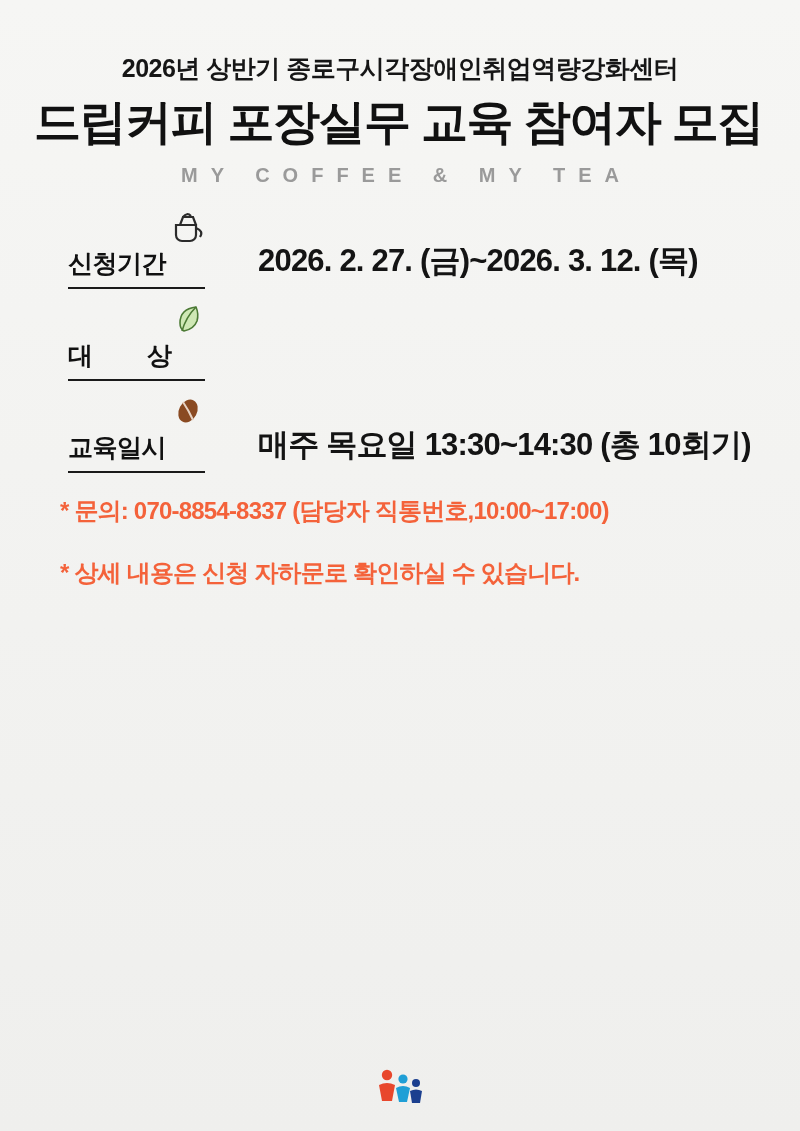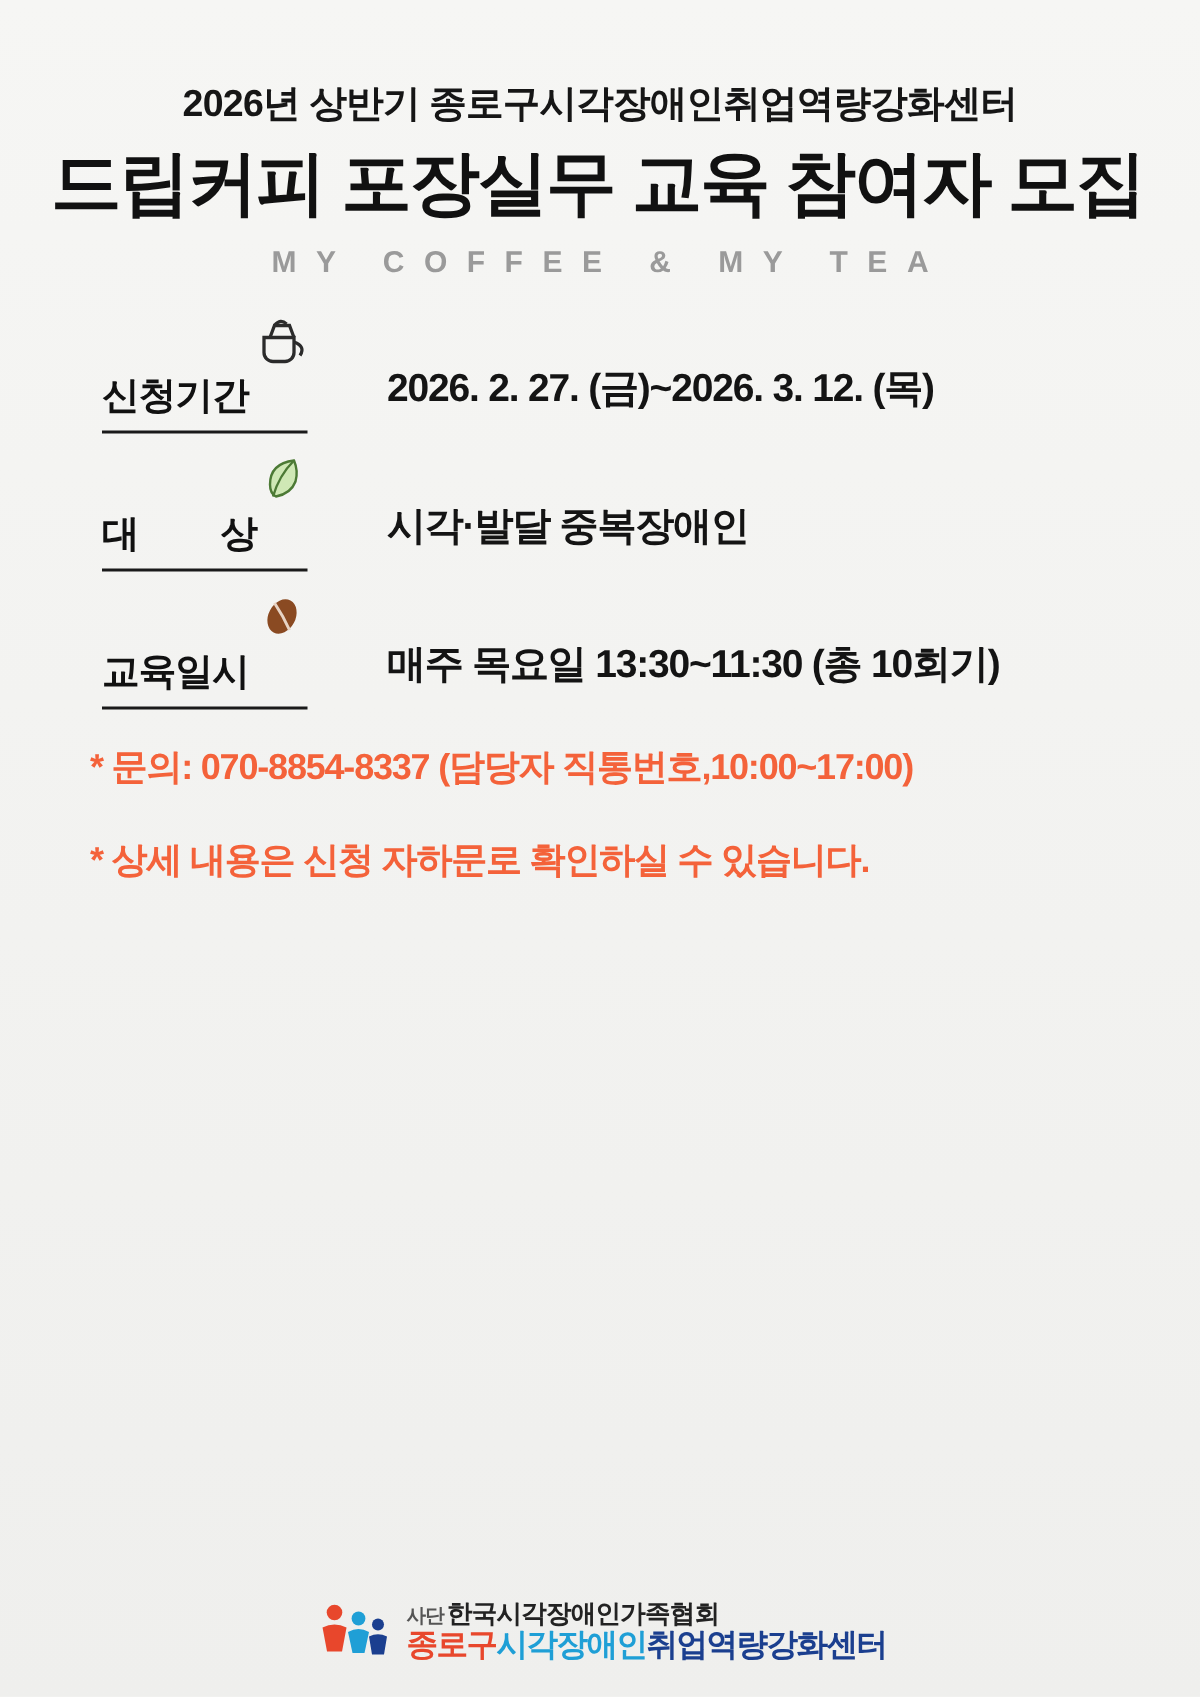--- a/index.html
+++ b/index.html
@@ -100,21 +100,21 @@
     text-align: center;
     font-size: 34px;
   }
   .icon svg { display: block; }
 
   .value {
     flex: 1 1 auto;
     padding-top: 16px;
   }
   .value .line {
-    font-size: 26px;
+    font-size: 31px;
     font-weight: 700;
     letter-spacing: -0.8px;
     color: #141414;
     line-height: 1.05;
     white-space: nowrap;
   }
   .value .line + .line { margin-top: 22px; }
   .value .line.indent { padding-left: 14px; }
 
   
@@ -207,38 +207,35 @@
     <div class="row">
       <div class="label-wrap">
         <span class="icon">
           <svg width="44" height="44" viewBox="0 0 44 44">
             <path d="M30 10 q-16 2 -16 16 q0 6 4 8 q10 -2 13 -10 q2 -7 -1 -14 z" fill="#cfe8b5" stroke="#4c7a35" stroke-width="1.6"></path>
             <path d="M30 10 q-10 10 -14 24" fill="none" stroke="#4c7a35" stroke-width="1.6"></path>
           </svg>
         </span>
         <span class="label spaced"><span>대</span><span class="gap"></span><span>상</span></span>
       </div>
-      <div class="value">
-        <div class="line">시각·발달 중복장애인</div>
-      </div>
     </div>
 
 
     <div class="row tall">
       <div class="label-wrap">
         <span class="icon">
           <svg width="44" height="44" viewBox="0 0 44 44">
             <ellipse cx="22" cy="22" rx="9" ry="12" transform="rotate(28 22 22)" fill="#8a4a22"></ellipse>
             <path d="M17 13 q6 9 10 18" fill="none" stroke="#e7d3c4" stroke-width="2"></path>
           </svg>
         </span>
         <span class="label">교육일시</span>
       </div>
       <div class="value">
-        <div class="line">매주 목요일 13:30~11:30 (총 10회기)</div>
+        <div class="line">매주 목요일 13:30~14:30 (총 10회기)</div>
       </div>
     </div>
 
 
   </div>
 
   <div class="notes">
     <div class="note">* 문의: 070-8854-8337 (담당자 직통번호,10:00~17:00)</div>
     <div class="note">* 상세 내용은 신청 자하문로 확인하실 수 있습니다.</div>
   </div>
@@ -248,20 +245,16 @@
       <span class="logo-mark">
         <svg width="54" height="50" viewBox="0 0 54 50">
           <circle cx="14" cy="12" r="5.2" fill="#e8472c"></circle>
           <path d="M6 22 q8 -4 16 0 l-3 16 h-10 z" fill="#e8472c"></path>
           <circle cx="30" cy="16" r="4.6" fill="#1f9fd6"></circle>
           <path d="M23 25 q7 -4 14 0 l-3 14 h-8 z" fill="#1f9fd6"></path>
           <circle cx="43" cy="20" r="4" fill="#1b3f8f"></circle>
           <path d="M37 28 q6 -3 12 0 l-2 12 h-8 z" fill="#1b3f8f"></path>
         </svg>
       </span>
-      <span class="logo-text">
-        <span class="logo-top"><span class="tiny">사단</span><span>한국시각장애인가족협회</span></span>
-        <span class="logo-bottom"><span class="c1">종로구</span><span class="c2">시각장애인</span><span class="c3">취업역량강화센터</span></span>
-      </span>
     </div>
   </div>
 
 </div>
 
 </body></html>

